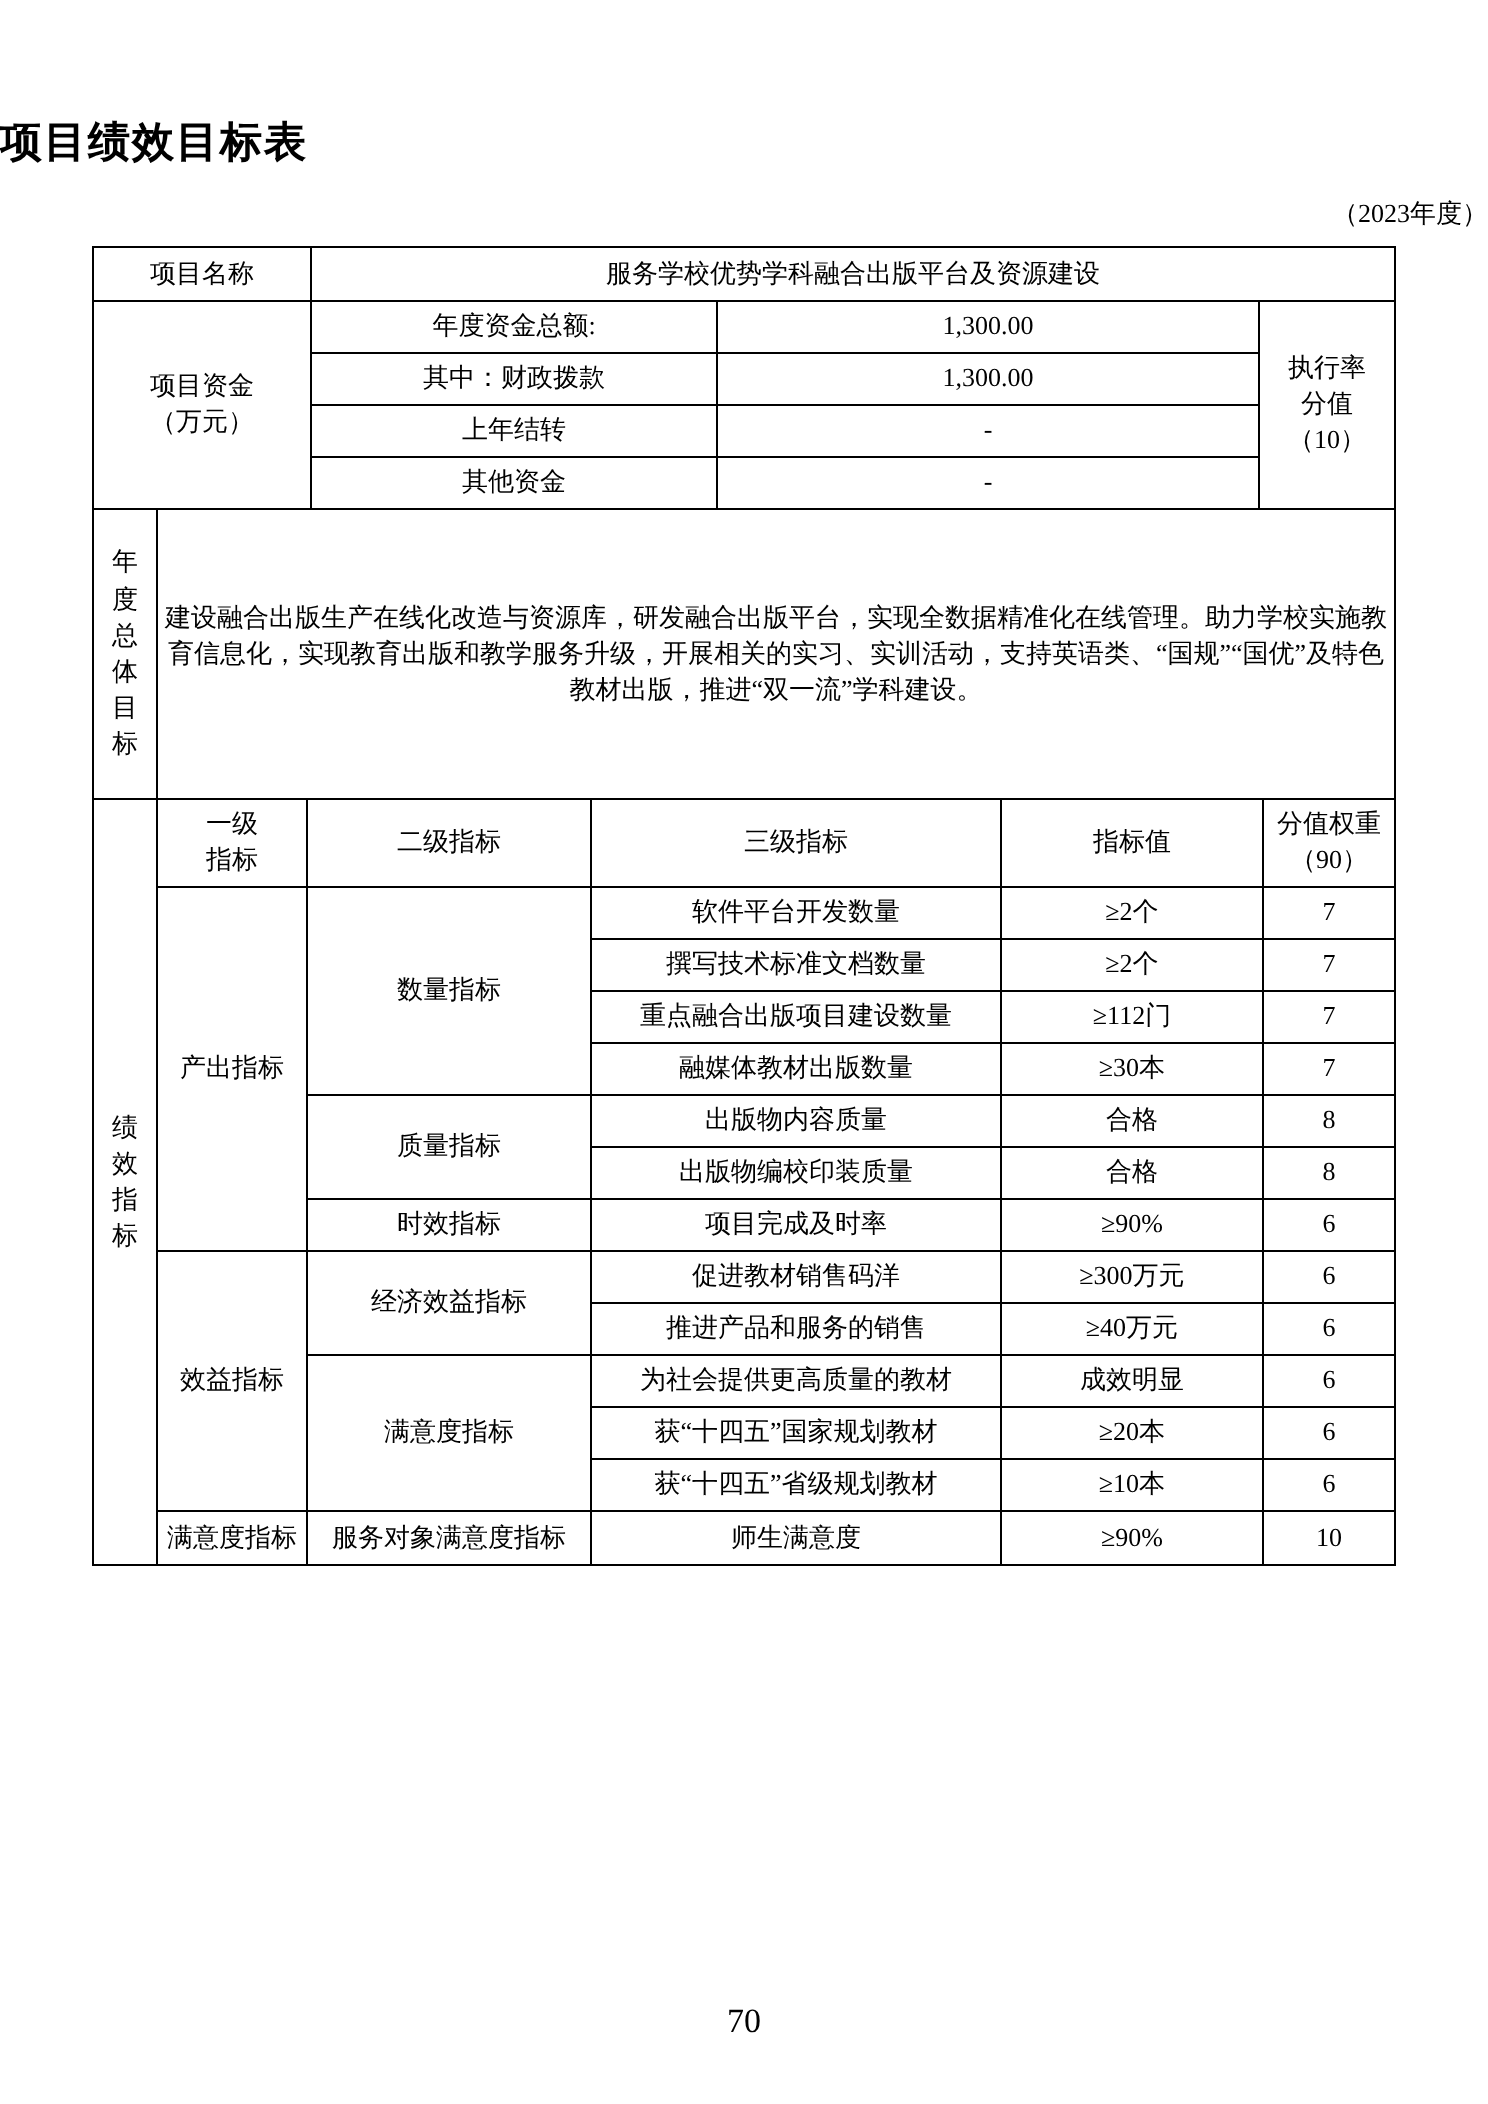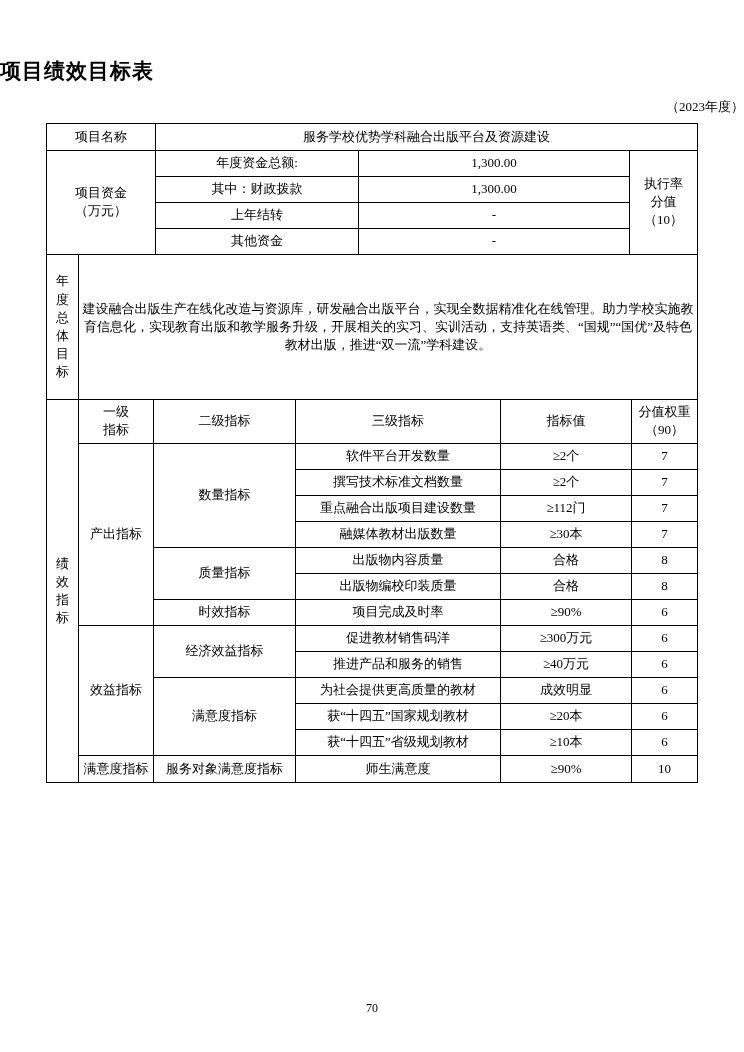--- a/index.html
+++ b/index.html
@@ -35,21 +35,21 @@
 
   .pre   { white-space: pre-line; }
   .vlabel{ white-space: pre-line; line-height: 20px; }
   .exec  { white-space: pre-line; line-height: 19px; }
   .left  { text-align: left; padding-left: 6px; }
   .right { text-align: right; padding-right: 5px; }
   .indent{ padding-left: 68px; }
   .goal  { text-align: left; padding: 6px 6px; font-size: 13.5px; line-height: 22px; }
   .l3    { text-align: left; padding-left: 5px; }
   .wrapco{ padding: 0 12px; }
-  .pagenum { position: absolute; left: 0; right: 0; top: 1001px; text-align: center; font-size: 12px; }
+  .pagenum { position: absolute; left: 0; right: 0; top: 1001px; text-align: center; font-size: 17px; }
 </style>
 </head>
 <body>
 
 <div class="page">
 
   <div class="title">项目绩效目标表</div>
   <div class="subtitle">（2023年度）</div>
 
   <table class="tbl t1 first">

